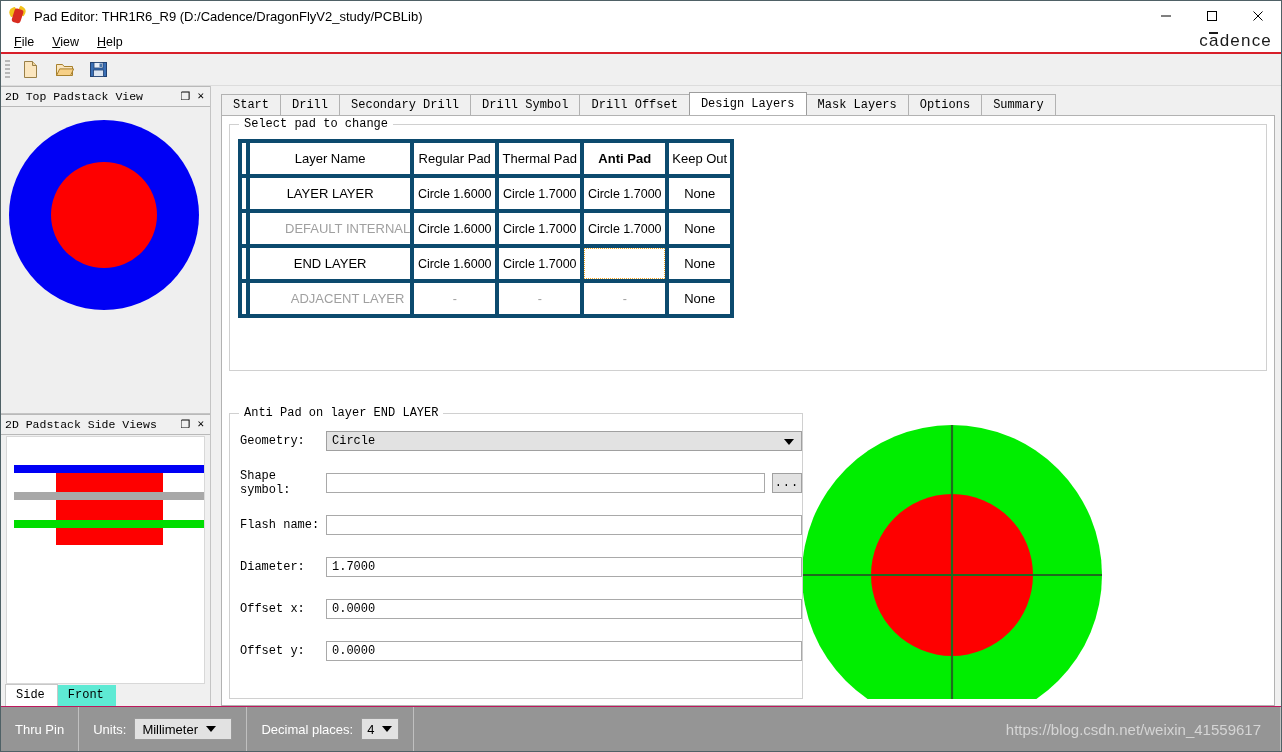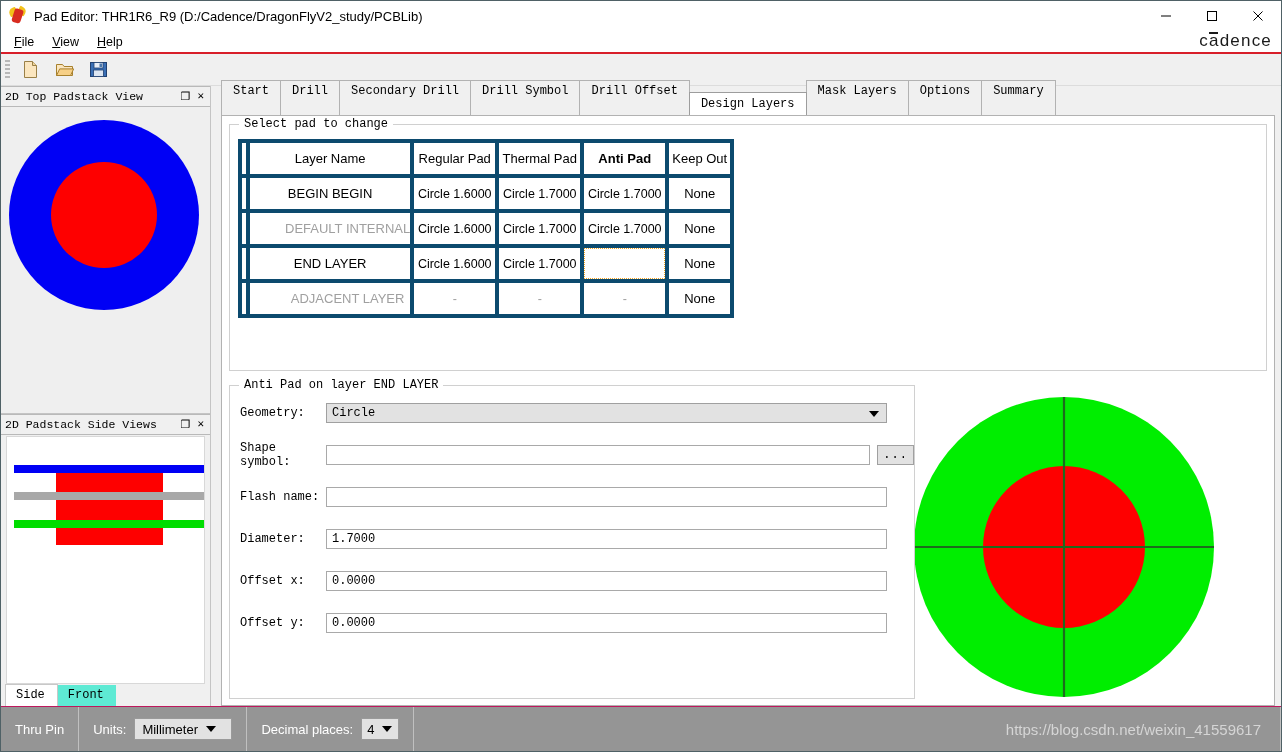--- a/index.html
+++ b/index.html
@@ -234,21 +234,21 @@
     display: flex;
     align-items: flex-end;
     height: 21px;
     flex: 0 0 auto;
     position: relative;
     z-index: 2;
   }
   .tab {
     font-family: "Liberation Mono", monospace;
     font-size: 12px;
-    padding: 3px 11px 17px 11px;
+    padding: 3px 11px 3px 11px;
     background: #f0f0f0;
     border: 1px solid #b2b2b2;
     border-bottom: none;
     color: #000;
     white-space: nowrap;
     margin-right: -1px;
   }
   .tab.active {
     background: #ffffff;
     padding-top: 4px;
@@ -259,20 +259,21 @@
   }
   .tab-page {
     flex: 1 1 auto;
     background: #ffffff;
     border: 1px solid #b2b2b2;
     display: flex;
     flex-direction: column;
     min-height: 0;
     padding: 8px 7px 6px 7px;
     box-sizing: border-box;
+    gap: 28px;
   }
 
   .groupbox {
     border: 1px solid #d0d0d0;
     position: relative;
     box-sizing: border-box;
   }
   .group-title {
     position: absolute;
     top: -8px; left: 9px;
@@ -329,21 +330,21 @@
   td.keepout { font-size: 13px; }
 
   
   .lower-row {
     flex: 1 1 auto;
     display: flex;
     min-height: 0;
     margin-top: 14px;
   }
   .gb-antipad {
-    width: 686px;
+    width: 574px;
     flex: 0 0 auto;
     padding: 16px 0 0 10px;
     box-sizing: border-box;
   }
   .form-row {
     display: flex;
     align-items: center;
     height: 22px;
     margin-bottom: 20px;
   }
@@ -596,21 +597,21 @@
               <th class="colhead"></th>
               <th class="colhead">Layer Name</th>
               <th class="colhead">Regular Pad</th>
               <th class="colhead">Thermal Pad</th>
               <th class="colhead bold">Anti Pad</th>
               <th class="colhead">Keep Out</th>
             </tr>
 
             <tr class="first-data">
               <td></td>
-              <td class="layer-name">BEGIN BEGIN</td>
+              <td class="layer-name">LAYER LAYER</td>
               <td>Circle 1.6000</td>
               <td>Circle 1.7000</td>
               <td>Circle 1.7000</td>
               <td class="keepout">None</td>
             </tr>
 
             <tr>
               <td></td>
               <td class="layer-name dim">DEFAULT INTERNAL</td>
               <td>Circle 1.6000</td>

